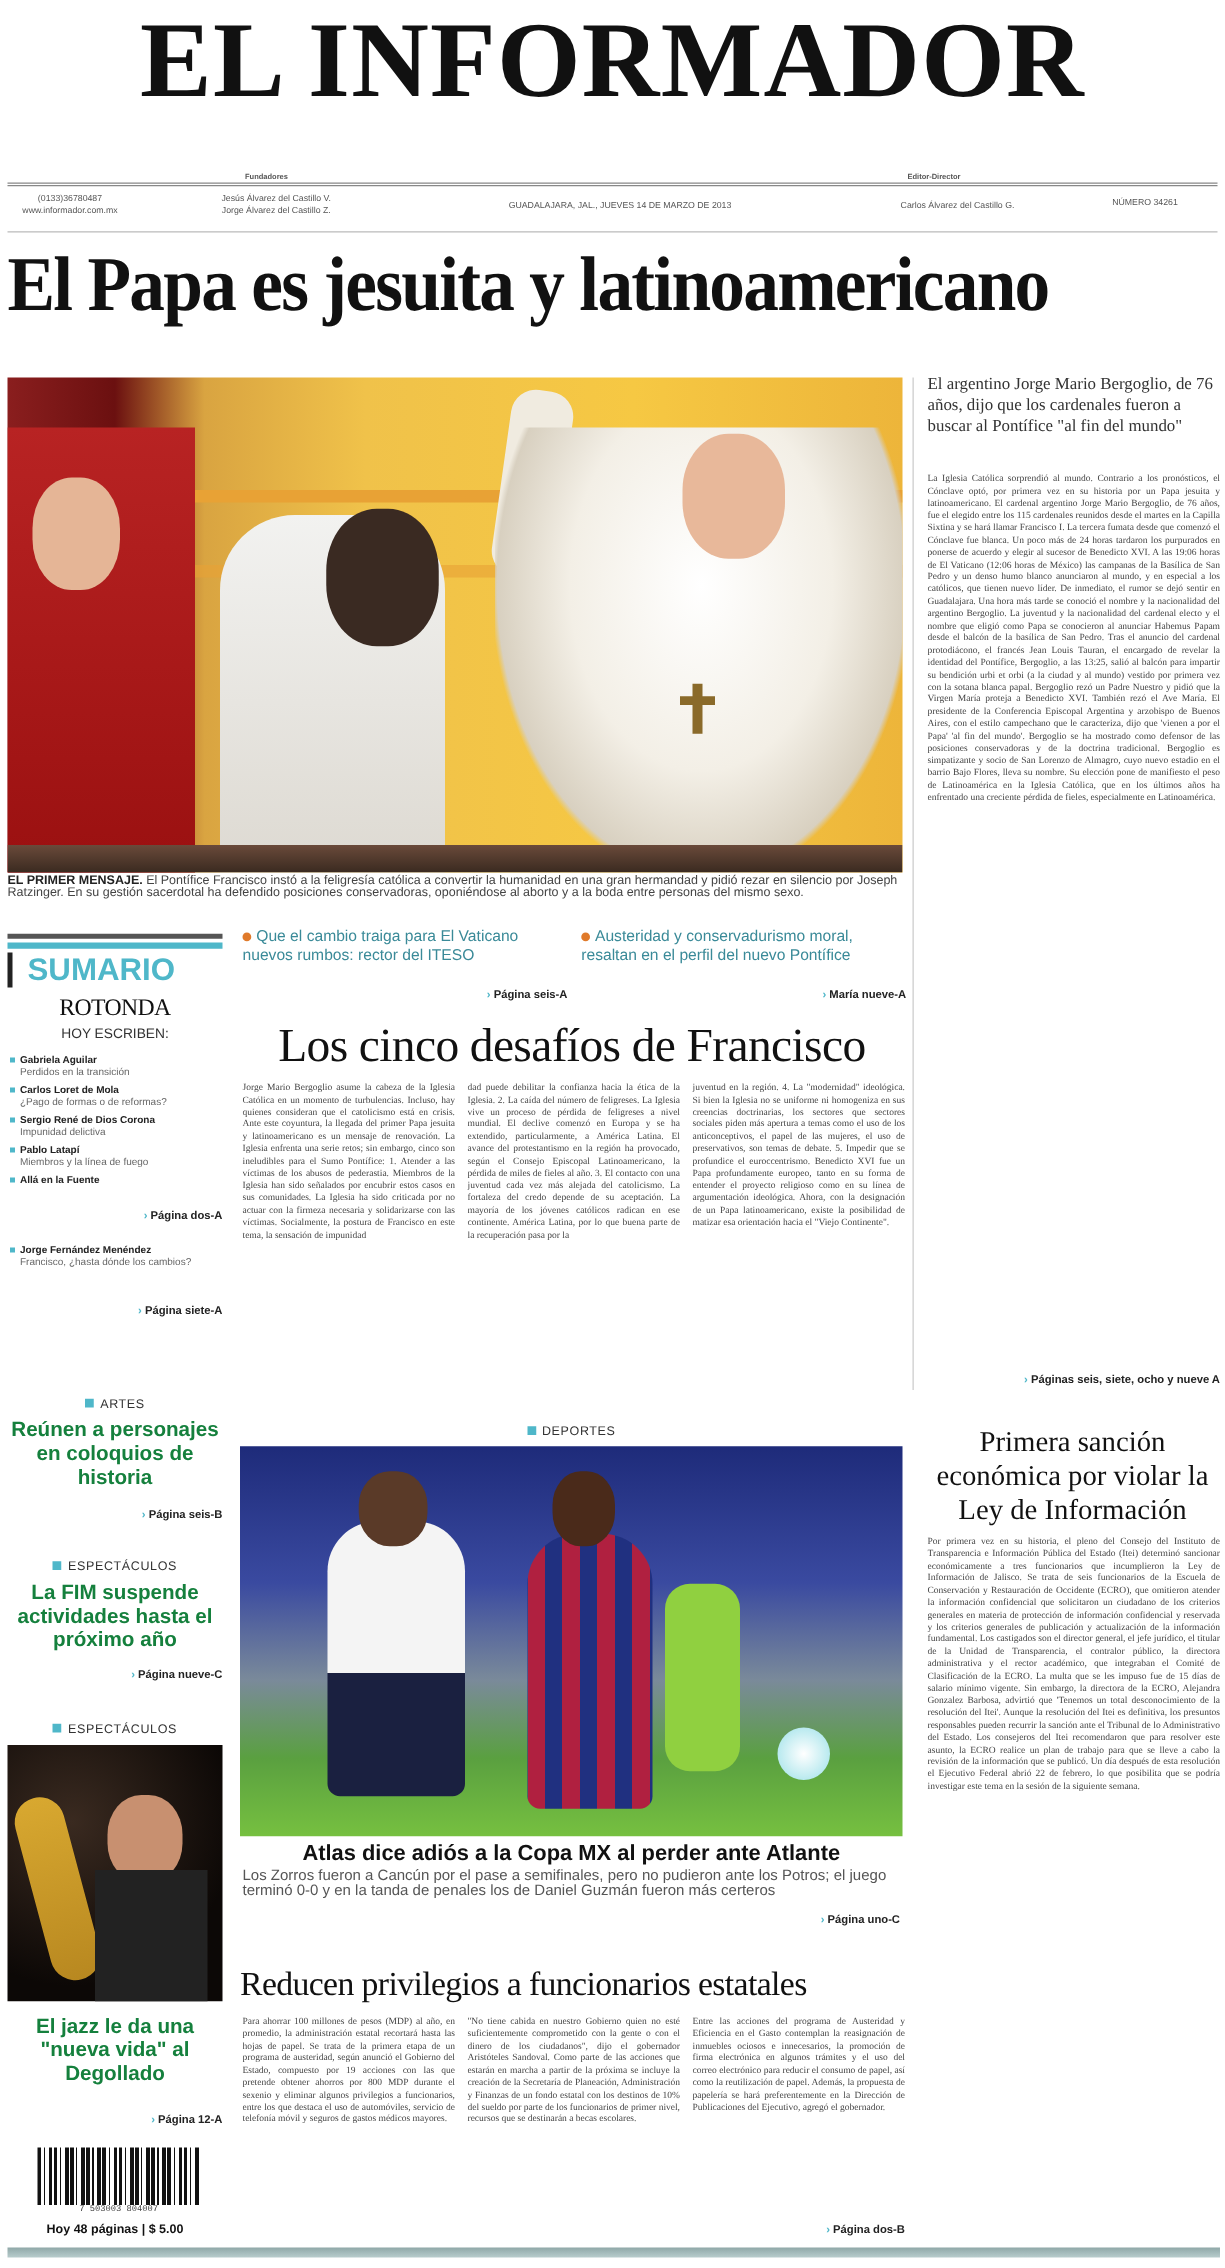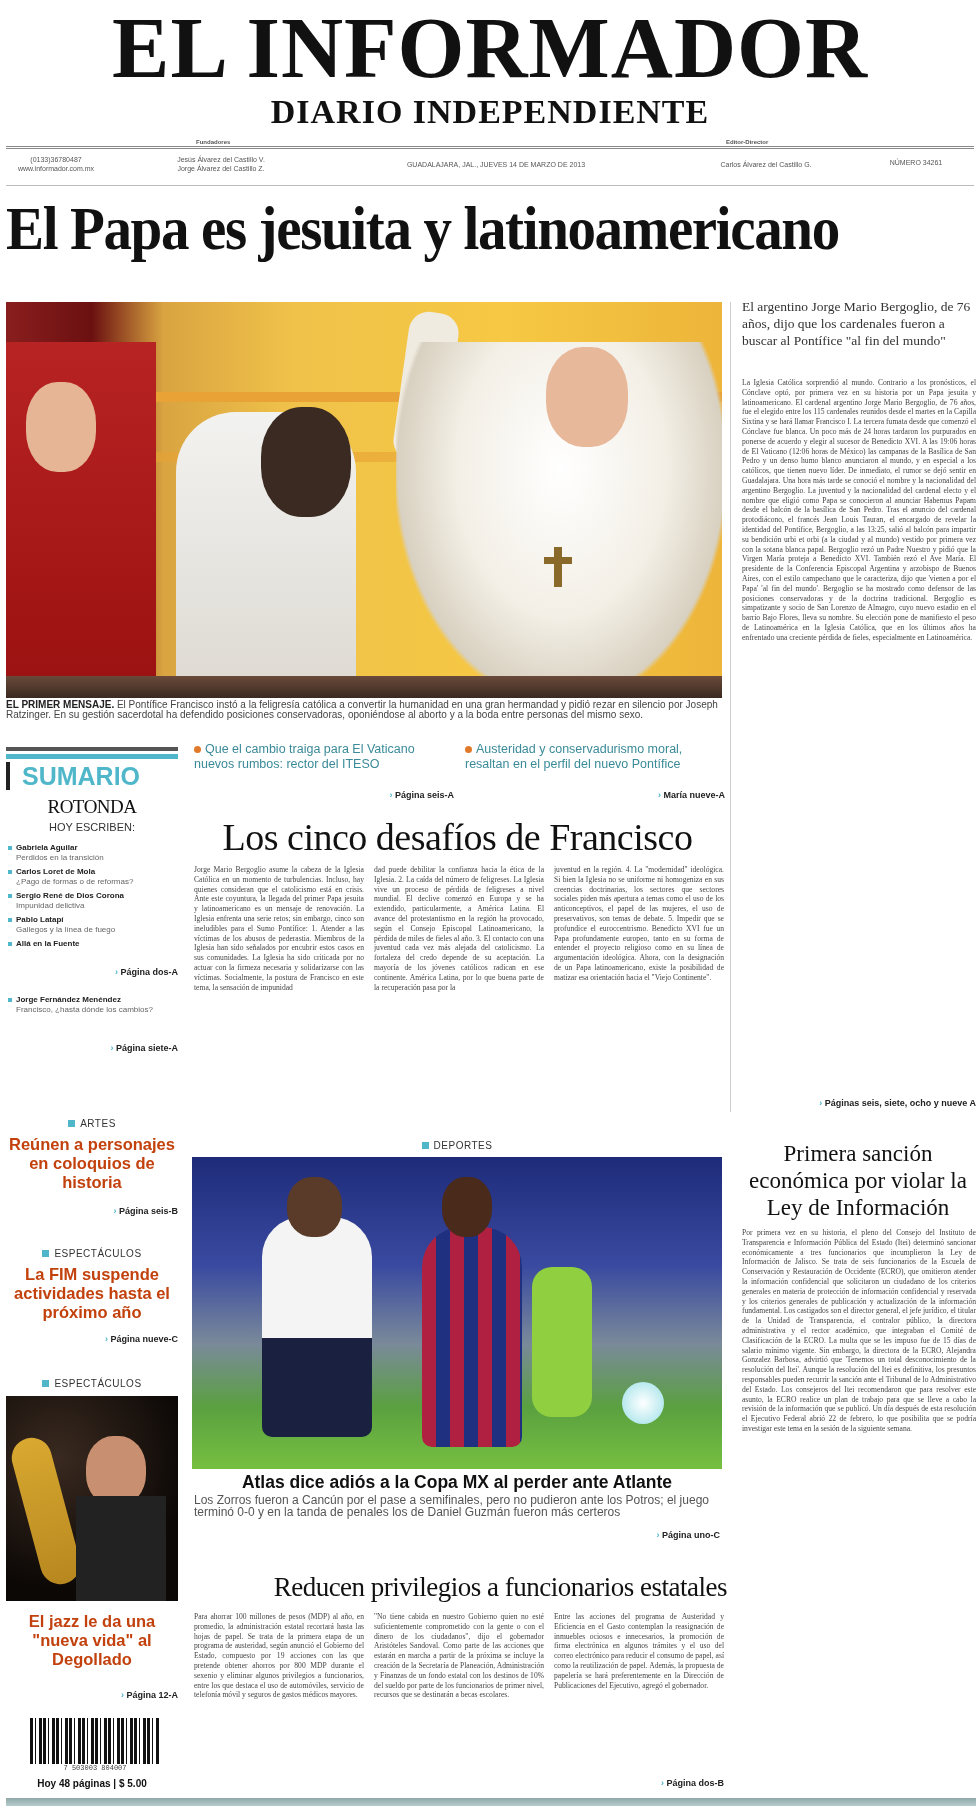--- a/index.html
+++ b/index.html
@@ -40,32 +40,31 @@
 .col-list .it:before{content:"";position:absolute;left:2px;top:3px;width:4px;height:4px;background:#4fb7c9}
 .col-list .it b{display:block;color:#222}
 .col-list .it span{color:#666}
 .pg{font-family:"Liberation Sans",sans-serif;font-size:9px;font-weight:bold;text-align:right;color:#222}
 .pg:before{content:"\203A  ";color:#4fb7c9}
 .bullet-dot{display:inline-block;width:7px;height:7px;border-radius:50%;background:#e07a2a;margin-right:4px}
 .teaser{font-family:"Liberation Sans",sans-serif;font-size:12.5px;line-height:15px;color:#3a8a98}
 .sub-h{font-family:"Liberation Serif",serif;font-size:38px;line-height:40px;text-align:center;letter-spacing:-0.5px}
 .section-tag{font-family:"Liberation Sans",sans-serif;font-size:10px;color:#333;text-align:center;letter-spacing:0.5px}
 .section-tag:before{content:"";display:inline-block;width:7px;height:7px;background:#4fb7c9;margin-right:5px}
-.side-h{font-family:"Liberation Sans",sans-serif;font-weight:bold;font-size:16.5px;line-height:19px;text-align:center;color:#c2410c}
+.side-h{font-family:"Liberation Sans",sans-serif;font-weight:bold;font-size:16.5px;line-height:19px;text-align:center;color:#15803d}
 .photo-sport{left:192px;top:1157px;width:530px;height:312px;overflow:hidden;background:linear-gradient(#1e2b7a 0,#3a4aa0 35%,#7a8a9a 60%,#5aa040 80%,#76c040 100%)}
 .sax{left:6px;top:1396px;width:172px;height:205px;overflow:hidden;background:radial-gradient(circle at 30% 30%,#3a2a20,#0c0806 70%)}
 .barcode{left:30px;top:1718px;width:130px;height:46px;background:repeating-linear-gradient(90deg,#111 0 3px,#fff 3px 5px,#111 5px 6px,#fff 6px 9px,#111 9px 12px,#fff 12px 13px)}
 .footer-bar{left:6px;top:1798px;width:970px;height:8px;background:linear-gradient(#8fa8a8,#b8cccc)}
 </style>
 </head>
 <body>
 
 <div class="abs mast">
   <h1>EL INFORMADOR</h1>
-  <h2>DIARIO INDEPENDIENTE</h2>
 </div>
 
 <div class="abs infobar">
   <div class="cell" style="left:0;width:100px;">
     <div>(0133)36780487</div>
     <div>www.informador.com.mx</div>
   </div>
   <div class="abs lbl" style="left:190px;top:-10px;">Fundadores</div>
   <div class="cell" style="left:150px;width:130px;">
     <div>Jesús Álvarez del Castillo V.</div>
@@ -114,21 +113,21 @@
 <div class="abs sumario-top"></div>
 <div class="abs sumario-top2"></div>
 <div class="abs sumario">
   <div class="t">SUMARIO</div>
   <div class="rotonda">ROTONDA</div>
   <div class="hoy">HOY ESCRIBEN:</div>
   <div class="col-list">
     <div class="it"><b>Gabriela Aguilar</b><span>Perdidos en la transición</span></div>
     <div class="it"><b>Carlos Loret de Mola</b><span>¿Pago de formas o de reformas?</span></div>
     <div class="it"><b>Sergio René de Dios Corona</b><span>Impunidad delictiva</span></div>
-    <div class="it"><b>Pablo Latapí</b><span>Gallegos y la línea de fuego</span></div>
+    <div class="it"><b>Pablo Latapí</b><span>Miembros y la línea de fuego</span></div>
     <div class="it">
         <b>Allá en la Fuente</b>
       </div>
   </div>
   <div class="pg" style="margin-top:18px;">Página dos-A</div>
   <div class="col-list" style="margin-top:18px;">
     <div class="it"><b>Jorge Fernández Menéndez</b><span>Francisco, ¿hasta dónde los cambios?</span></div>
   </div>
   <div class="pg" style="margin-top:28px;">Página siete-A</div>
 </div>
@@ -170,19 +169,19 @@
   <div style="position:absolute;left:340px;top:110px;width:60px;height:150px;background:#90d040;border-radius:20px;"></div>
   <div style="position:absolute;left:430px;top:225px;width:42px;height:42px;border-radius:50%;background:radial-gradient(#fff,#9ae0e8);"></div>
 </div>
 <div class="abs" style="left:192px;top:1472px;width:530px;font-family:'Liberation Sans',sans-serif;font-weight:bold;font-size:17.5px;text-align:center;">Atlas dice adiós a la Copa MX al perder ante Atlante</div>
 <div class="abs" style="left:194px;top:1494px;width:528px;font-family:'Liberation Sans',sans-serif;font-size:12px;line-height:12px;color:#555;">Los Zorros fueron a Cancún por el pase a semifinales, pero no pudieron ante los Potros; el juego terminó 0-0 y en la tanda de penales los de Daniel Guzmán fueron más certeros</div>
 <div class="abs pg" style="left:480px;top:1530px;width:240px;">Página uno-C</div>
 
 <div class="abs" style="left:740px;top:1140px;width:236px;font-family:'Liberation Serif',serif;font-size:23px;line-height:27px;text-align:center;">Primera sanción económica por violar la Ley de Información</div>
 <div class="abs body-col" style="left:742px;top:1228px;width:234px;height:566px;">Por primera vez en su historia, el pleno del Consejo del Instituto de Transparencia e Información Pública del Estado (Itei) determinó sancionar económicamente a tres funcionarios que incumplieron la Ley de Información de Jalisco. Se trata de seis funcionarios de la Escuela de Conservación y Restauración de Occidente (ECRO), que omitieron atender la información confidencial que solicitaron un ciudadano de los criterios generales en materia de protección de información confidencial y reservada y los criterios generales de publicación y actualización de la información fundamental. Los castigados son el director general, el jefe jurídico, el titular de la Unidad de Transparencia, el contralor público, la directora administrativa y el rector académico, que integraban el Comité de Clasificación de la ECRO. La multa que se les impuso fue de 15 días de salario mínimo vigente. Sin embargo, la directora de la ECRO, Alejandra Gonzalez Barbosa, advirtió que 'Tenemos un total desconocimiento de la resolución del Itei'. Aunque la resolución del Itei es definitiva, los presuntos responsables pueden recurrir la sanción ante el Tribunal de lo Administrativo del Estado. Los consejeros del Itei recomendaron que para resolver este asunto, la ECRO realice un plan de trabajo para que se lleve a cabo la revisión de la información que se publicó. Un día después de esta resolución el Ejecutivo Federal abrió 22 de febrero, lo que posibilita que se podría investigar este tema en la sesión de la siguiente semana.</div>
 
-<div class="abs" style="left:192px;top:1572px;width:535px;font-family:'Liberation Serif',serif;font-size:27px;text-align:right;letter-spacing:-0.5px;">Reducen privilegios a funcionarios estatales</div>
+<div class="abs" style="left:192px;top:1572px;width:535px;font-family:'Liberation Serif',serif;font-size:27px;text-align:left;letter-spacing:-0.5px;">Reducen privilegios a funcionarios estatales</div>
 <div class="abs body-col" style="left:194px;top:1612px;width:170px;height:184px;">Para ahorrar 100 millones de pesos (MDP) al año, en promedio, la administración estatal recortará hasta las hojas de papel. Se trata de la primera etapa de un programa de austeridad, según anunció el Gobierno del Estado, compuesto por 19 acciones con las que pretende obtener ahorros por 800 MDP durante el sexenio y eliminar algunos privilegios a funcionarios, entre los que destaca el uso de automóviles, servicio de telefonía móvil y seguros de gastos médicos mayores.</div>
 <div class="abs body-col" style="left:374px;top:1612px;width:170px;height:184px;">"No tiene cabida en nuestro Gobierno quien no esté suficientemente comprometido con la gente o con el dinero de los ciudadanos", dijo el gobernador Aristóteles Sandoval. Como parte de las acciones que estarán en marcha a partir de la próxima se incluye la creación de la Secretaría de Planeación, Administración y Finanzas de un fondo estatal con los destinos de 10% del sueldo por parte de los funcionarios de primer nivel, recursos que se destinarán a becas escolares.</div>
 <div class="abs body-col" style="left:554px;top:1612px;width:170px;height:150px;">Entre las acciones del programa de Austeridad y Eficiencia en el Gasto contemplan la reasignación de inmuebles ociosos e innecesarios, la promoción de firma electrónica en algunos trámites y el uso del correo electrónico para reducir el consumo de papel, así como la reutilización de papel. Además, la propuesta de papelería se hará preferentemente en la Dirección de Publicaciones del Ejecutivo, agregó el gobernador.</div>
 <div class="abs pg" style="left:554px;top:1778px;width:170px;">Página dos-B</div>
 
 <div class="abs footer-bar"></div>
 
 </body></html>

